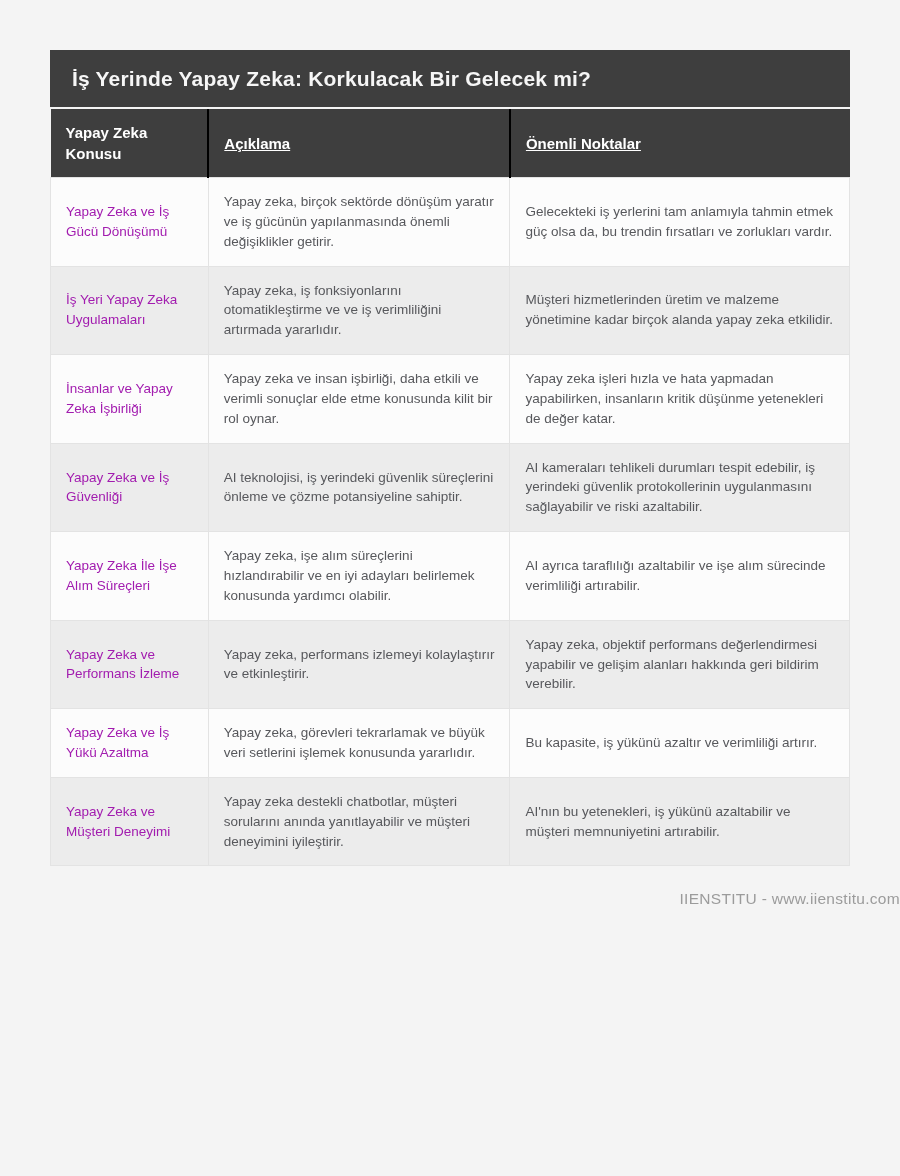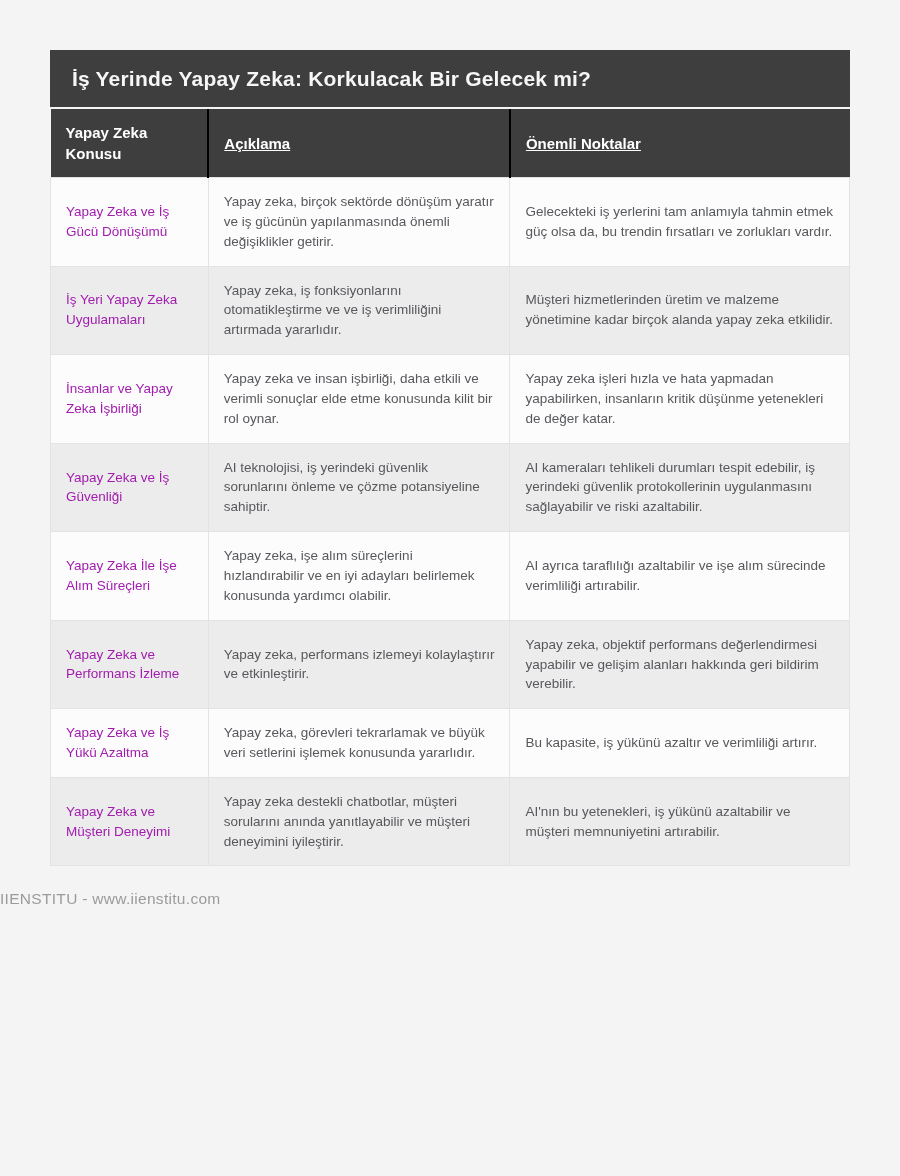--- a/index.html
+++ b/index.html
@@ -56,21 +56,21 @@
     padding: 14px 15px;
   }
   tbody tr:nth-child(even) td {
     background: #ececec;
   }
   tbody td.topic {
     color: #a21caf;
   }
   .footer {
     margin-top: 24px;
-    text-align: left;
+    text-align: right;
     color: #9b9b9b;
     font-size: 15.5px;
     letter-spacing: 0.3px;
   }
 </style>
 </head>
 <body>
 
 <div class="card">
   <div class="card-title">İş Yerinde Yapay Zeka: Korkulacak Bir Gelecek mi?</div>
@@ -99,21 +99,21 @@
         <td>Yapay zeka, iş fonksiyonlarını otomatikleştirme ve ve iş verimliliğini artırmada yararlıdır.</td>
         <td>Müşteri hizmetlerinden üretim ve malzeme yönetimine kadar birçok alanda yapay zeka etkilidir.</td>
       </tr>
       <tr>
         <td class="topic">İnsanlar ve Yapay Zeka İşbirliği</td>
         <td>Yapay zeka ve insan işbirliği, daha etkili ve verimli sonuçlar elde etme konusunda kilit bir rol oynar.</td>
         <td>Yapay zeka işleri hızla ve hata yapmadan yapabilirken, insanların kritik düşünme yetenekleri de değer katar.</td>
       </tr>
       <tr>
         <td class="topic">Yapay Zeka ve İş Güvenliği</td>
-        <td>AI teknolojisi, iş yerindeki güvenlik sorunlarını önleme ve çözme potansiyeline sahiptir.</td>
+        <td>AI teknolojisi, iş yerindeki güvenlik süreçlerini önleme ve çözme potansiyeline sahiptir.</td>
         <td>AI kameraları tehlikeli durumları tespit edebilir, iş yerindeki güvenlik protokollerinin uygulanmasını sağlayabilir ve riski azaltabilir.</td>
       </tr>
       <tr>
         <td class="topic">Yapay Zeka İle İşe Alım Süreçleri</td>
         <td>Yapay zeka, işe alım süreçlerini hızlandırabilir ve en iyi adayları belirlemek konusunda yardımcı olabilir.</td>
         <td>AI ayrıca taraflılığı azaltabilir ve işe alım sürecinde verimliliği artırabilir.</td>
       </tr>
       <tr>
         <td class="topic">Yapay Zeka ve Performans İzleme</td>
         <td>Yapay zeka, performans izlemeyi kolaylaştırır ve etkinleştirir.</td>

